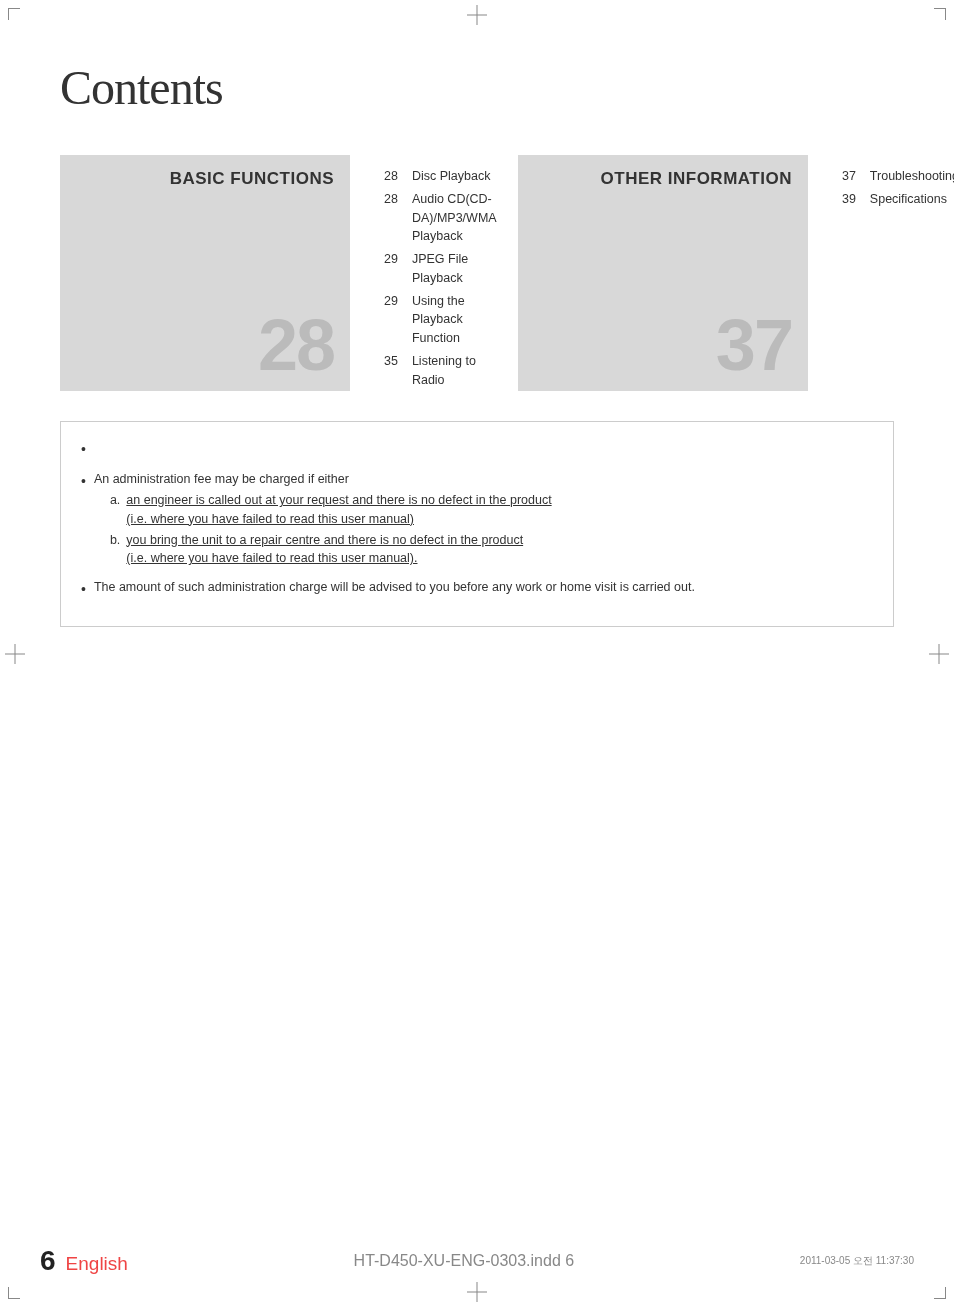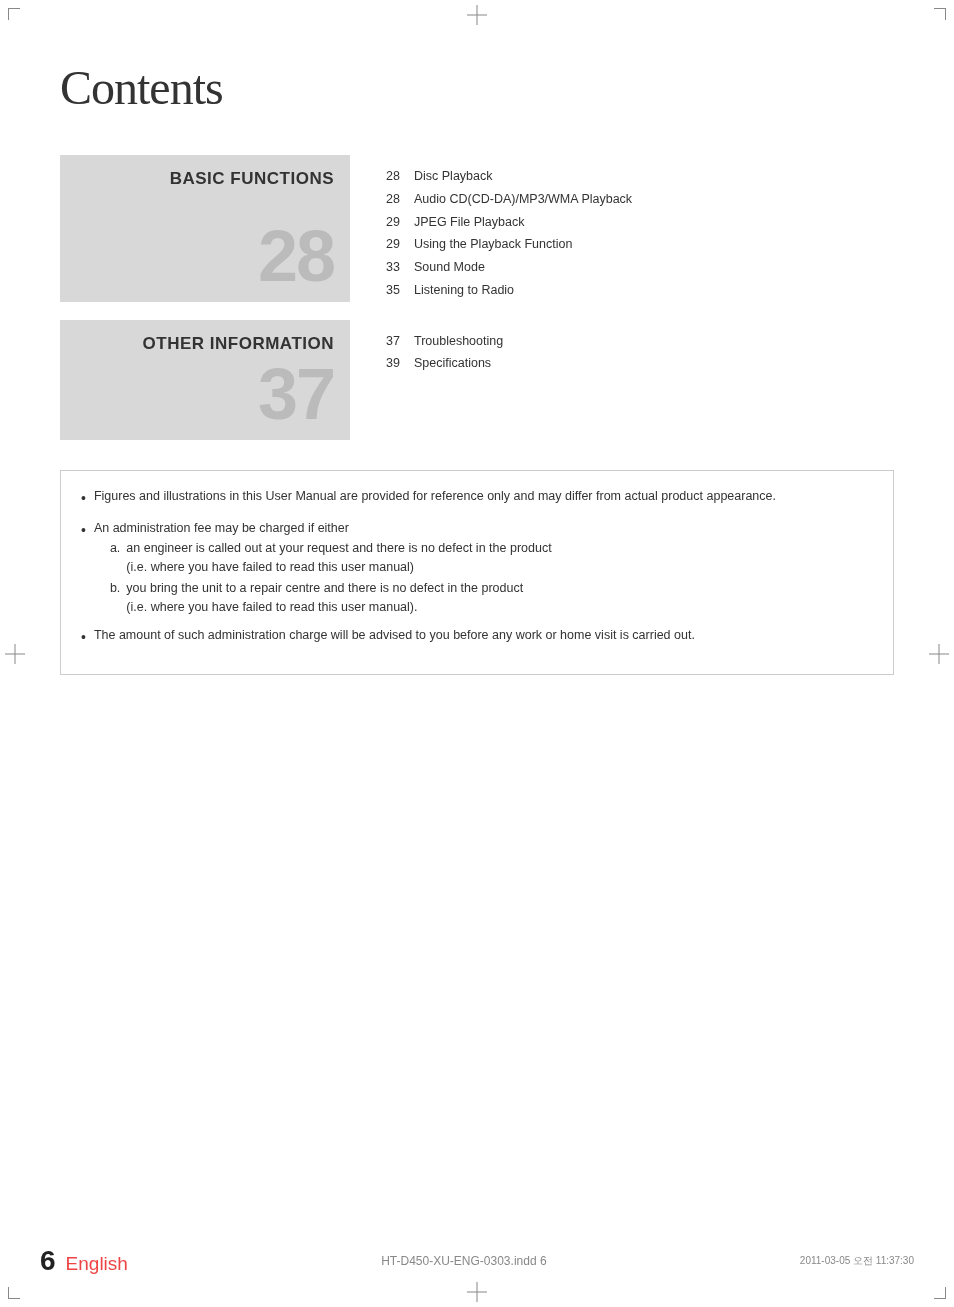--- a/index.html
+++ b/index.html
@@ -71,21 +71,21 @@
       font-weight: 200;
       color: #333;
       letter-spacing: -1px;
       margin-bottom: 40px;
       font-family: Georgia, serif;
     }
 
     
     .sections-container {
       display: flex;
-      flex-direction: column;
+      flex-direction: row;
       gap: 18px;
       margin-bottom: 30px;
     }
 
     .section-row {
       display: flex;
       align-items: stretch;
       gap: 0;
     }
 
@@ -187,20 +187,21 @@
       color: #333;
     }
 
     .note-sub-label {
       margin-right: 6px;
       flex-shrink: 0;
     }
 
     .note-sub-content {
       flex: 1;
+      text-decoration: underline;
     }
 
     
     .page-footer {
       position: absolute;
       bottom: 30px;
       left: 0;
       right: 0;
       display: flex;
       align-items: center;
@@ -219,21 +220,21 @@
       font-weight: 900;
       color: #222;
     }
 
     .footer-lang {
       font-size: 19px;
       color: #ef4444;
     }
 
     .footer-file-info {
-      font-size: 12px;
+      font-size: 16px;
       color: #888;
     }
 
     .footer-date {
       font-size: 10px;
       color: #888;
       text-align: center;
     }
   </style>
 </head>
@@ -273,24 +274,20 @@
               </tr>
               <tr>
                 <td class="page-num">29</td>
                 <td>JPEG File Playback</td>
               </tr>
               <tr>
                 <td class="page-num">29</td>
                 <td>Using the Playback Function</td>
               </tr>
               <tr>
-                <td class="page-num">33</td>
-                <td>Sound Mode</td>
-              </tr>
-              <tr>
                 <td class="page-num">35</td>
                 <td>Listening to Radio</td>
               </tr>
             </tbody>
         </table>
       </div>
     </div>
 
 
     <div class="section-row">
@@ -312,21 +309,20 @@
             </tbody>
         </table>
       </div>
     </div>
 
   </div>
 
   <div class="notes-box">
     <div class="note-item">
       <span class="note-bullet">•</span>
-      <div class="note-content">Figures and illustrations in this User Manual are provided for reference only and may differ from actual product appearance.</div>
     </div>
     <div class="note-item">
       <span class="note-bullet">•</span>
       <div class="note-content">
         <span>An administration fee may be charged if either</span>
         <div class="note-sub-item">
           <span class="note-sub-label">a.</span>
           <span class="note-sub-content">an engineer is called out at your request and there is no defect in the product<br>(i.e. where you have failed to read this user manual)</span>
         </div>
         <div class="note-sub-item">

